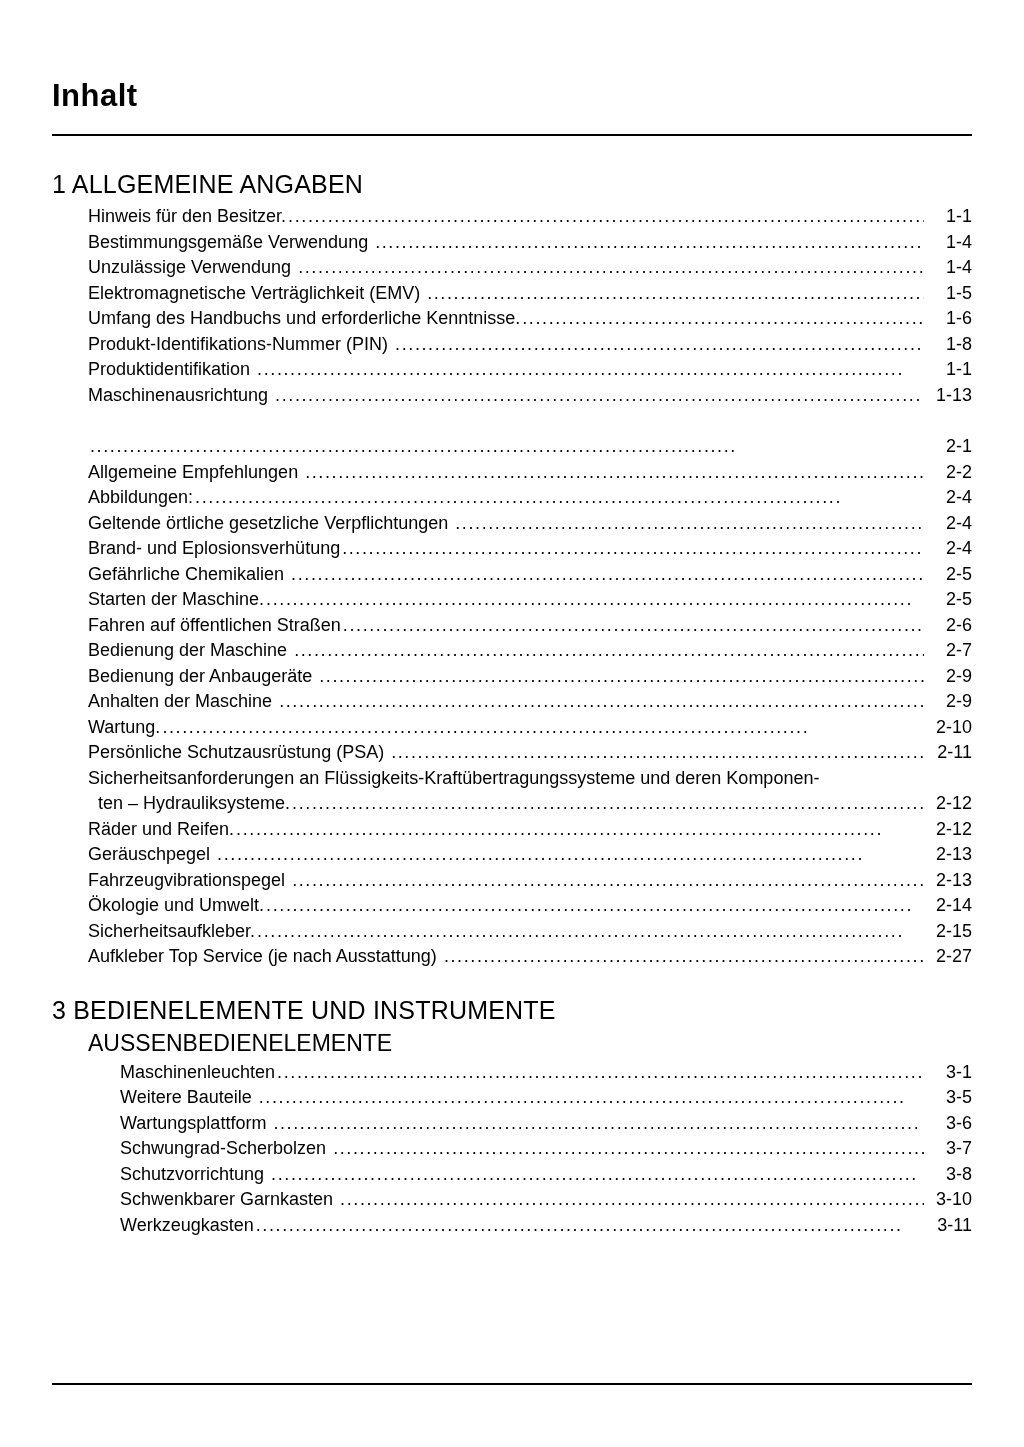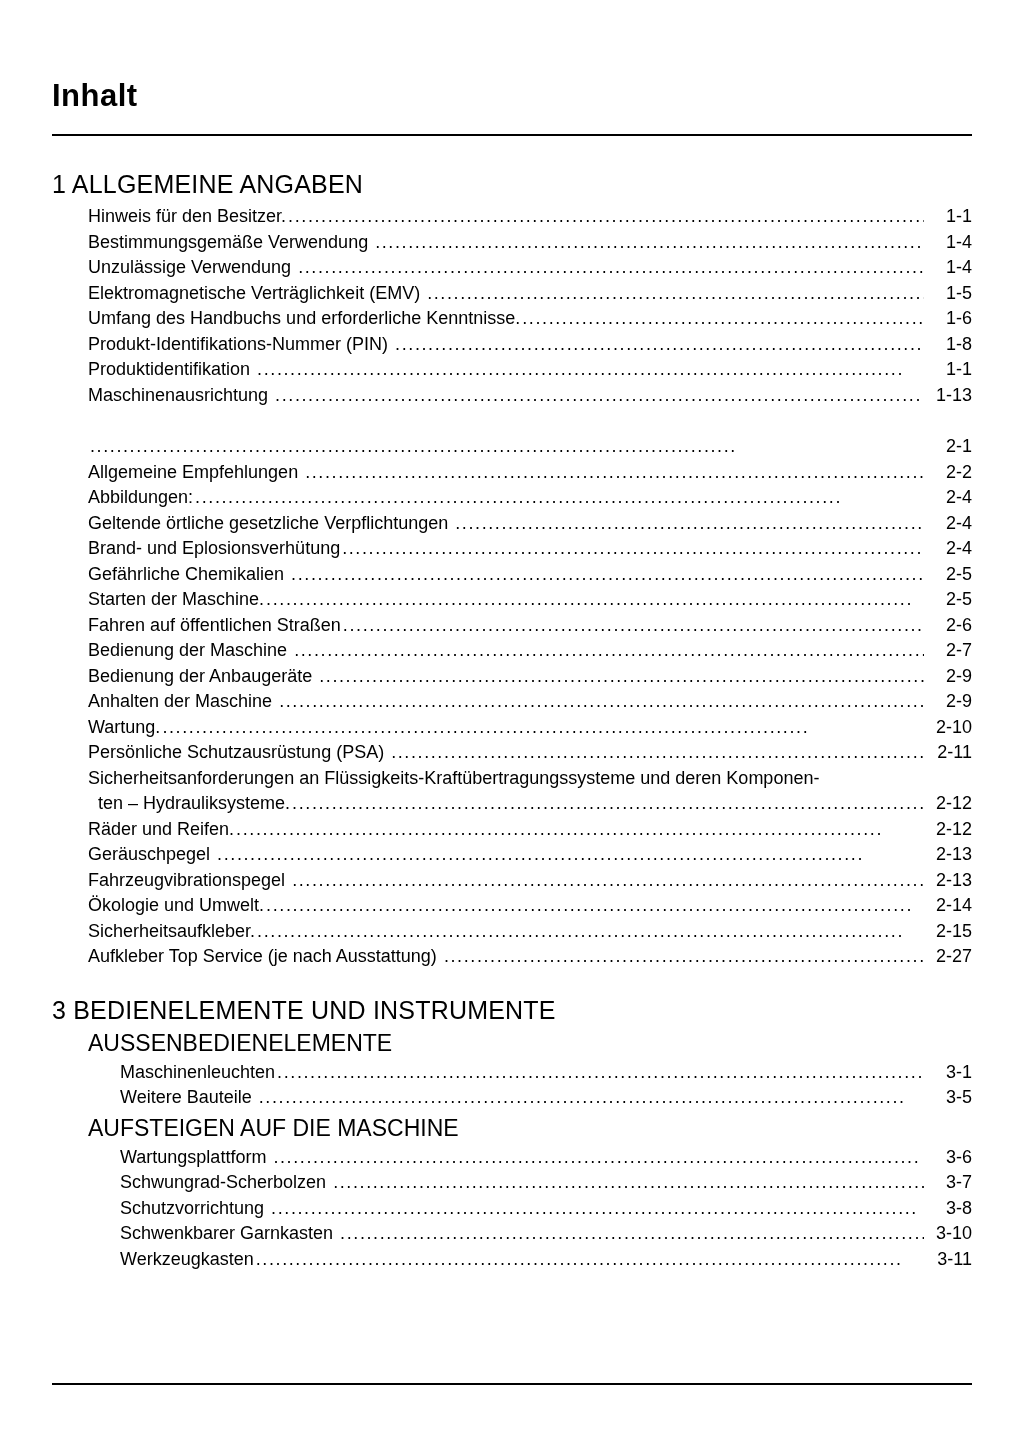--- a/index.html
+++ b/index.html
@@ -272,21 +272,20 @@
         <span class="label">Maschinenleuchten</span>
         <span class="leader">..................................................................................................</span>
         <span class="page-no">3-1</span>
       </div>
       <div class="entry indented">
         <span class="label">Weitere Bauteile </span>
         <span class="leader">..................................................................................................</span>
         <span class="page-no">3-5</span>
       </div>
 
-      <div class="section-title">AUFSTEIGEN AUF DIE MASCHINE</div>
       <div class="entry indented">
         <span class="label">Wartungsplattform </span>
         <span class="leader">..................................................................................................</span>
         <span class="page-no">3-6</span>
       </div>
       <div class="entry indented">
         <span class="label">Schwungrad-Scherbolzen </span>
         <span class="leader">..................................................................................................</span>
         <span class="page-no">3-7</span>
       </div>

